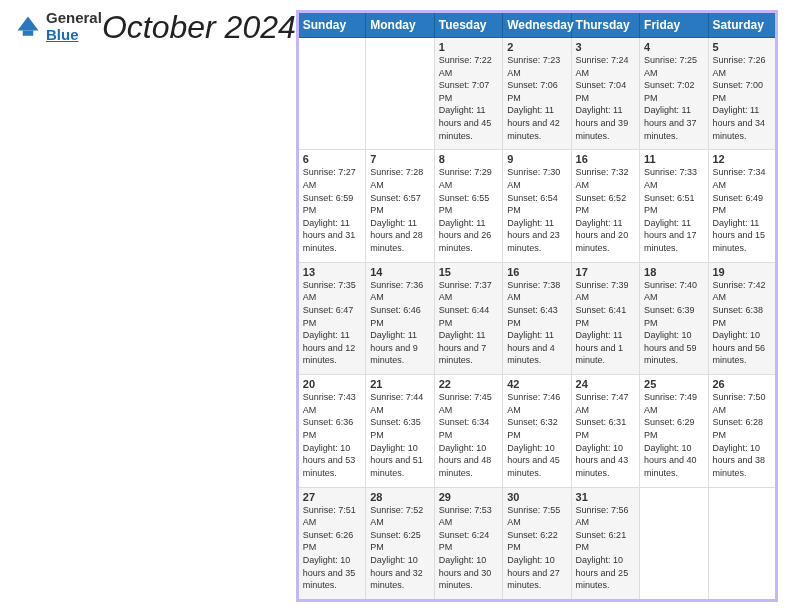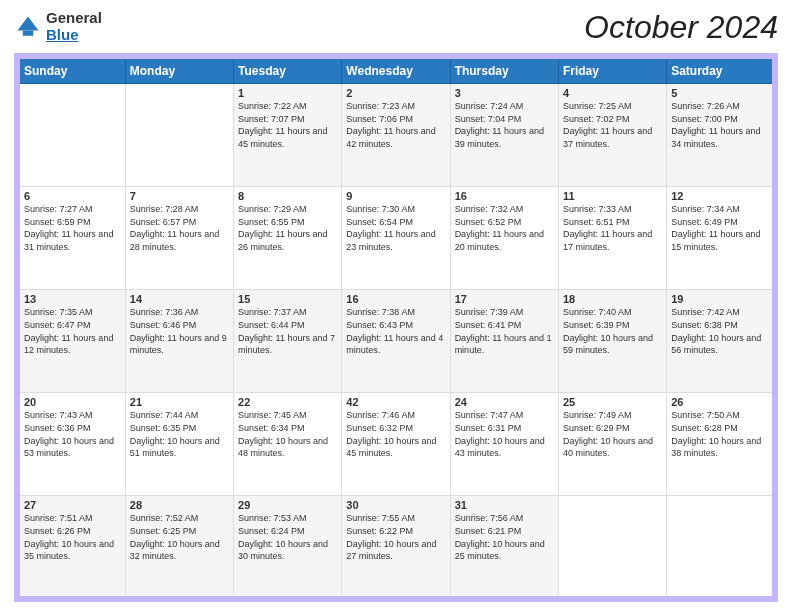--- a/index.html
+++ b/index.html
@@ -7,21 +7,21 @@
       font-family: Arial, sans-serif;
       background: #fff;
       width: 792px;
       height: 612px;
       overflow: hidden;
     }
     .page {
       width: 792px;
       height: 612px;
       display: flex;
-      flex-direction: column;
+      flex-direction: row;
       padding: 10px 14px 10px 14px;
     }
     .header {
       display: flex;
       justify-content: space-between;
       align-items: flex-start;
       margin-bottom: 8px;
     }
     .logo {
       display: flex;
@@ -57,21 +57,21 @@
       color: #222;
       line-height: 1.1;
       font-style: italic;
     }
     .sub-title {
       font-size: 14px;
       color: #444;
     }
     .calendar {
       flex: 1;
-      border: 6px solid #c4b5fd;
+      border: 3px solid #c4b5fd;
       border-collapse: collapse;
       width: 100%;
       table-layout: fixed;
     }
     .calendar th {
       background-color: #2979c0;
       color: #fff;
       font-size: 12px;
       font-weight: bold;
       padding: 5px 4px;

